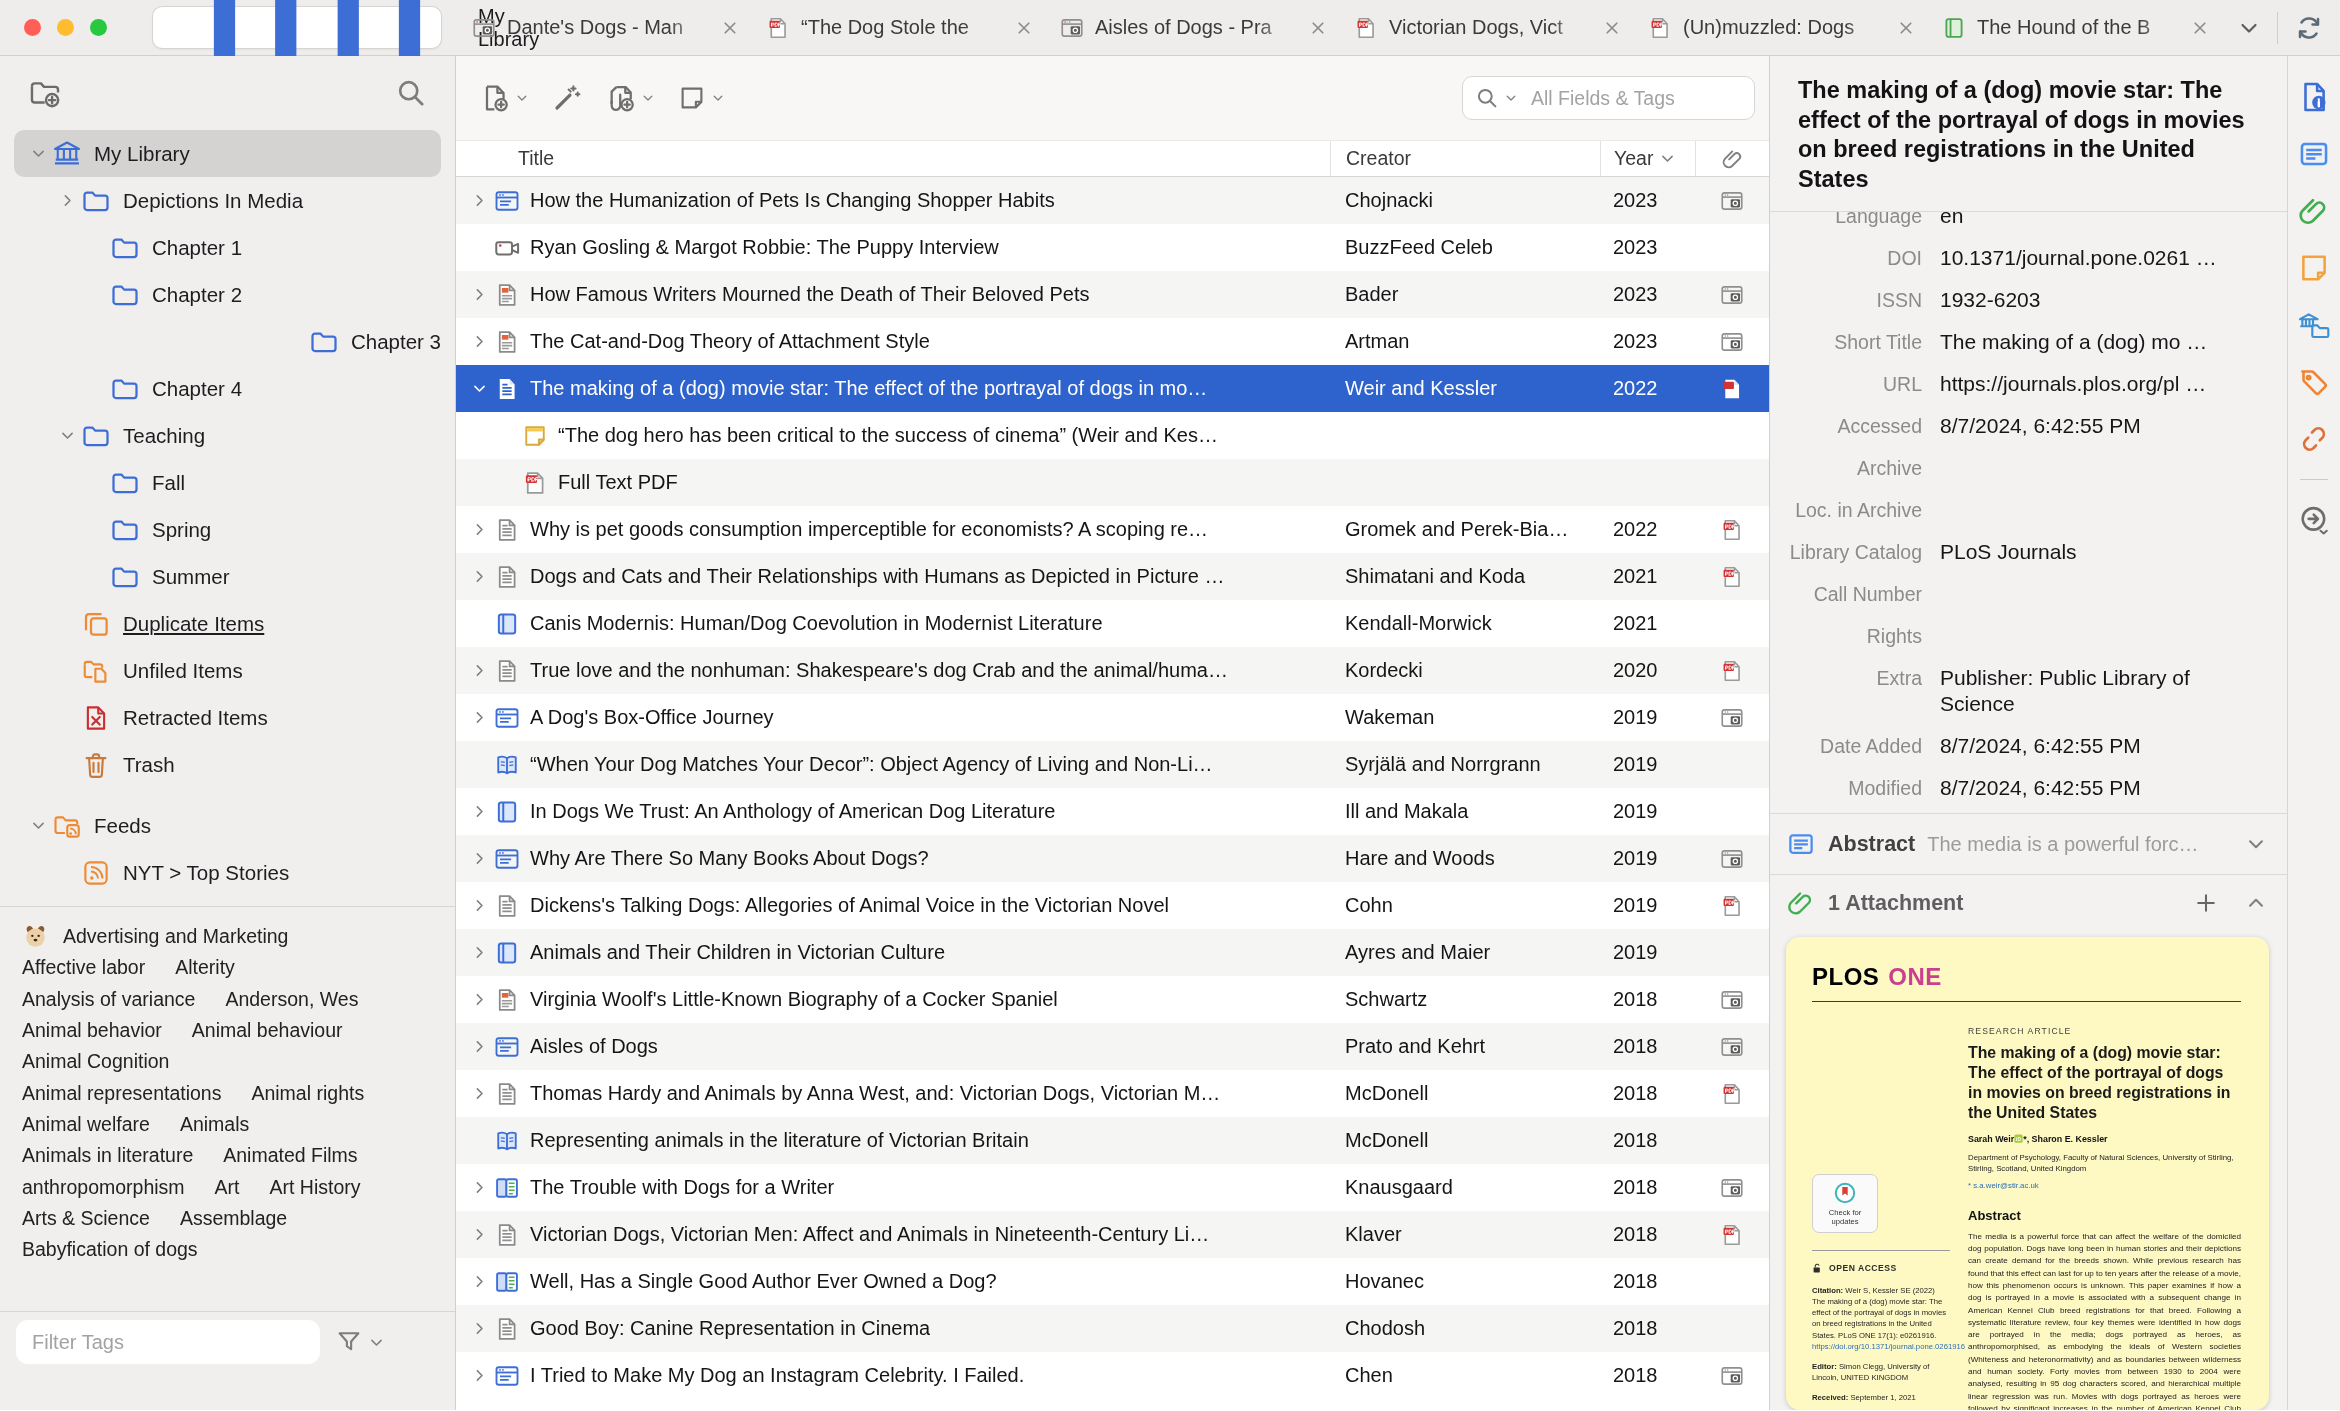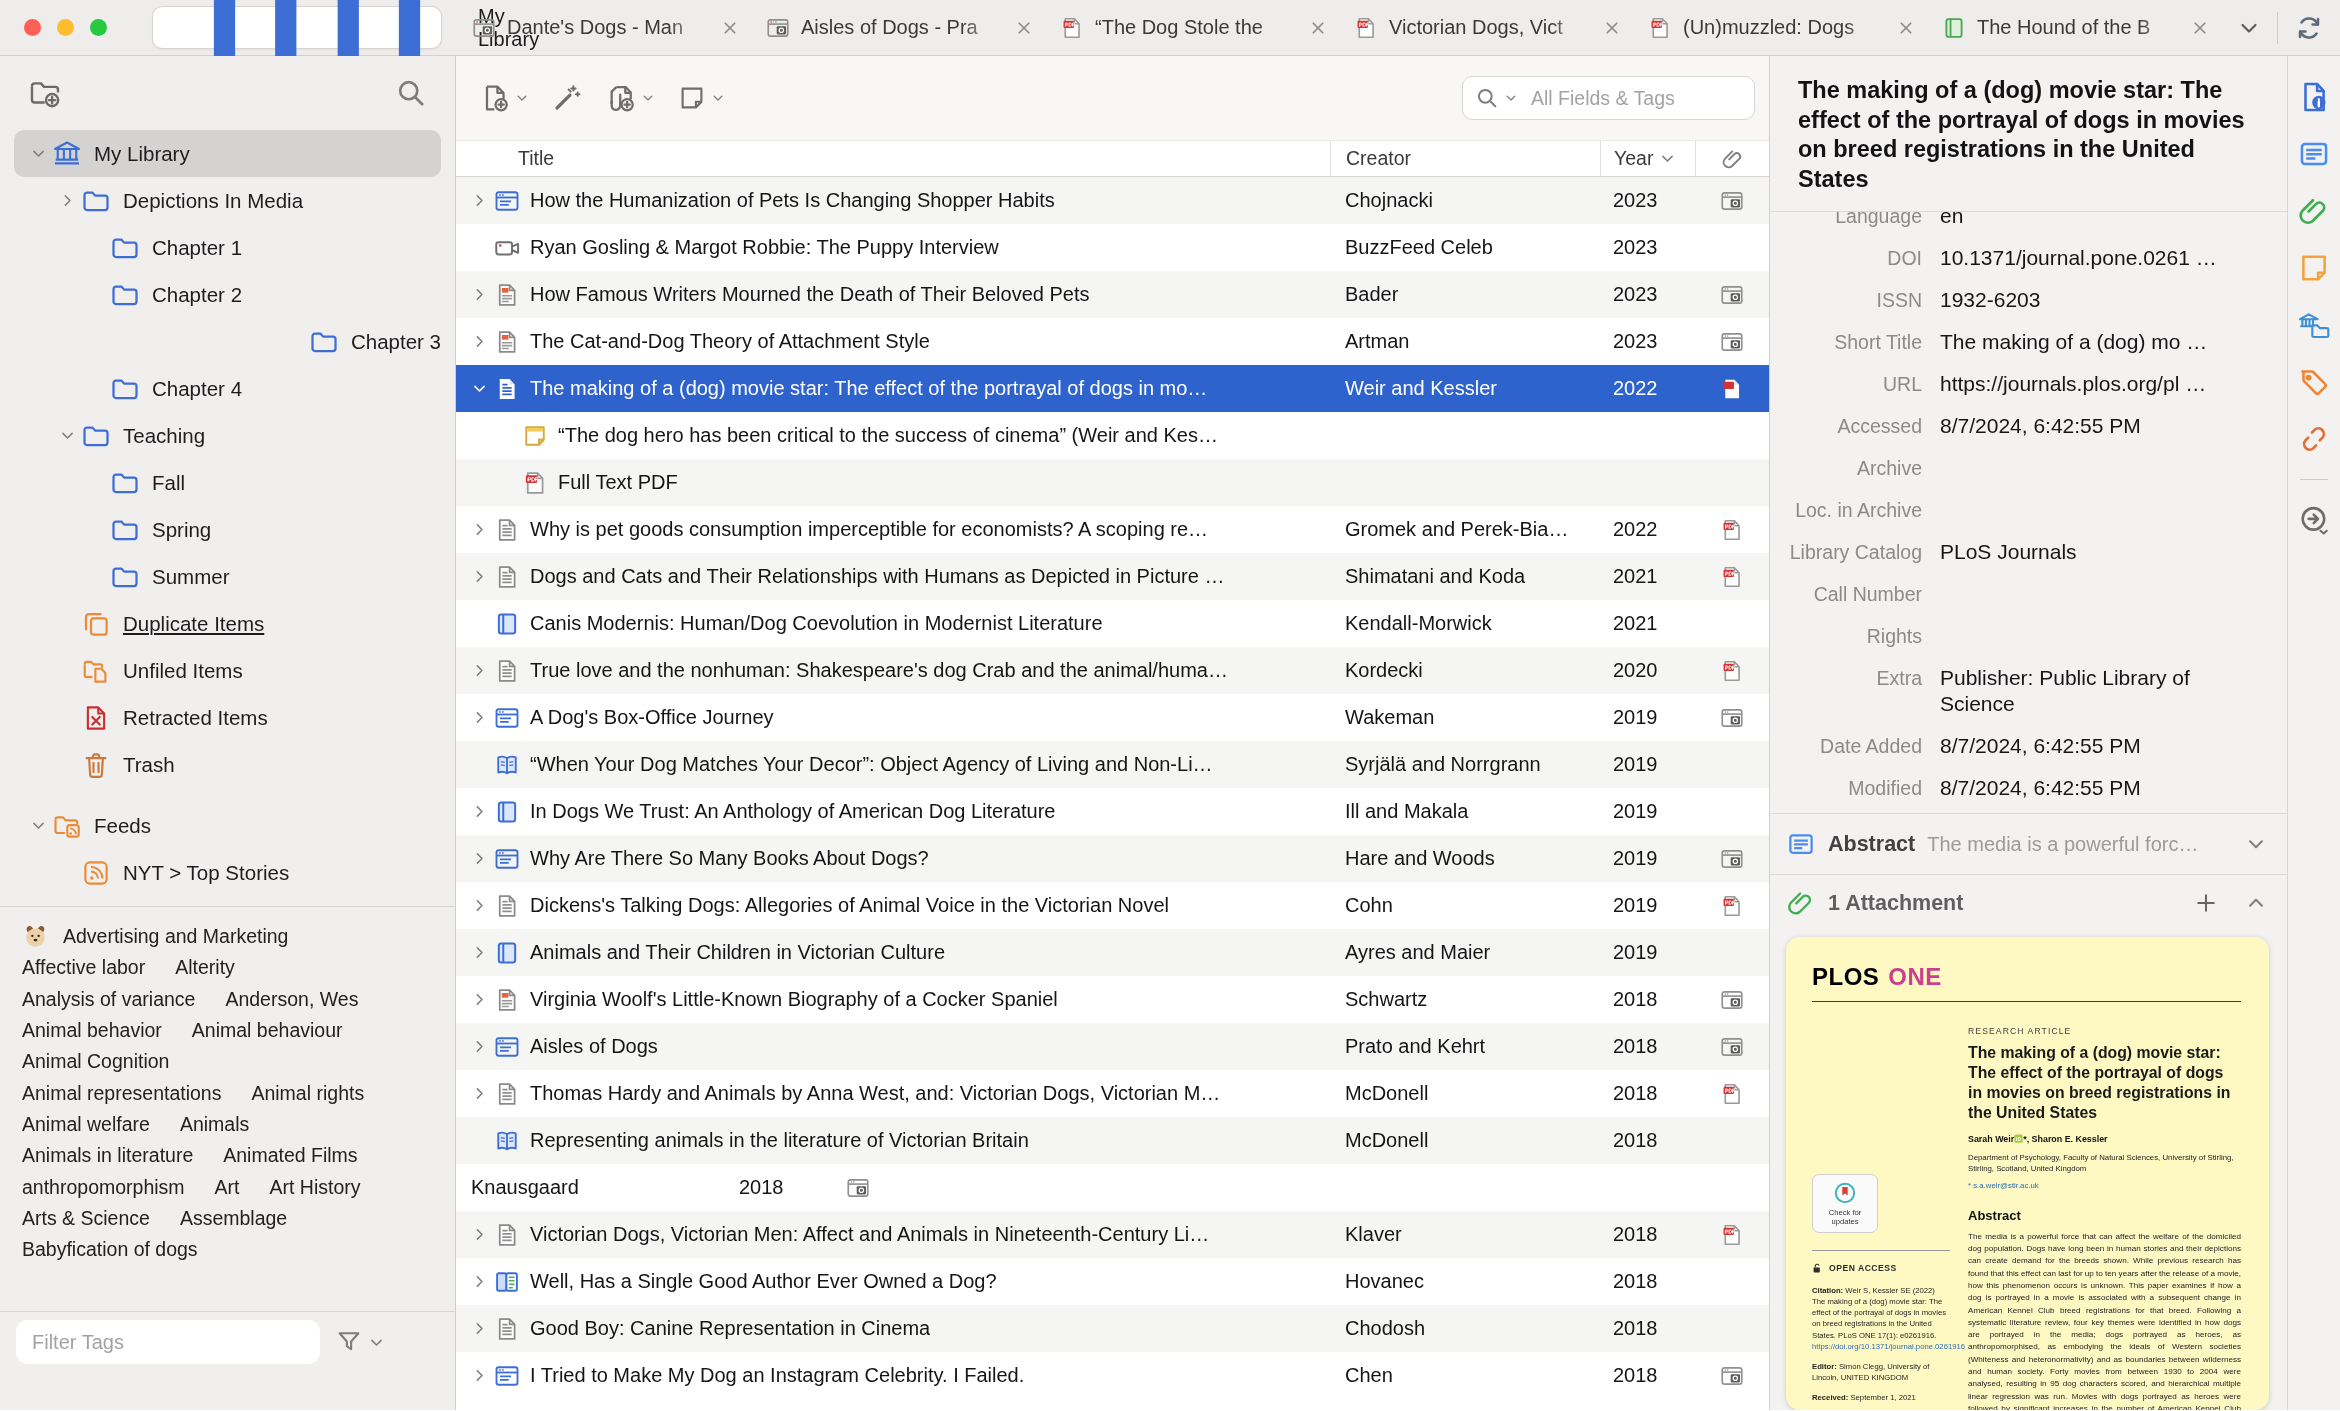--- a/index.html
+++ b/index.html
@@ -149,48 +149,48 @@
           <span class="tlabel">Dante's Dogs - Man</span>
           <span class="ic i22">
             <svg viewBox="0 0 24 24" xmlns="http://www.w3.org/2000/svg">
               <path d="M6.8 6.8l10.4 10.4M17.2 6.8L6.8 17.2" stroke="#8a8a8a" stroke-width="1.8" stroke-linecap="round"></path>
             </svg>
           </span>
         </div>
         <div class="tab">
           <span class="ic i26">
             <svg viewBox="0 0 24 24" xmlns="http://www.w3.org/2000/svg">
+              <path d="M5.8 3.5h8.4l4.3 4.6V20.5H5.8z" fill="#fff" stroke="#9a9a9a" stroke-width="1.5" stroke-linejoin="round"></path>
+              <path d="M14.2 3.5v4.6h4.3" fill="none" stroke="#9a9a9a" stroke-width="1.5" stroke-linejoin="round"></path>
+              <rect x="4.2" y="5.4" width="9.6" height="6.6" rx="1" fill="#d23434"></rect>
+              <path d="M6.1 10.4V7.4h1.2a.95.95 0 0 1 0 1.9H6.1M9.3 10.4V7.4h.9c.9 0 1.4.6 1.4 1.5s-.5 1.5-1.4 1.5zM12.6 10.4V7.4h1.8M12.6 9h1.4" stroke="#fff" stroke-width=".85" fill="none" stroke-linecap="round"></path>
+            </svg>
+          </span>
+          <span class="tlabel">“The Dog Stole the </span>
+          <span class="ic i22">
+            <svg viewBox="0 0 24 24" xmlns="http://www.w3.org/2000/svg">
+              <path d="M6.8 6.8l10.4 10.4M17.2 6.8L6.8 17.2" stroke="#8a8a8a" stroke-width="1.8" stroke-linecap="round"></path>
+            </svg>
+          </span>
+        </div>
+        <div class="tab">
+          <span class="ic i26">
+            <svg viewBox="0 0 24 24" xmlns="http://www.w3.org/2000/svg">
               <g fill="none" stroke="#8f8f8f" stroke-width="1.5">
                 <rect x="3" y="4.5" width="18" height="15" rx="2"></rect>
                 <path d="M3 8.4h18"></path>
                 <circle cx="5.6" cy="6.4" r=".7" fill="#d23434" stroke="none"></circle>
                 <circle cx="7.8" cy="6.4" r=".7" fill="#eead3b" stroke="none"></circle>
                 <circle cx="10" cy="6.4" r=".7" fill="#4fae54" stroke="none"></circle>
                 <rect x="10.8" y="10.3" width="8.6" height="7.6" rx="1" fill="#5b5b5b" stroke="none"></rect>
                 <circle cx="15.1" cy="14.1" r="2" fill="none" stroke="#fff" stroke-width="1.2"></circle>
               </g>
             </svg>
           </span>
           <span class="tlabel">Aisles of Dogs - Pra</span>
-          <span class="ic i22">
-            <svg viewBox="0 0 24 24" xmlns="http://www.w3.org/2000/svg">
-              <path d="M6.8 6.8l10.4 10.4M17.2 6.8L6.8 17.2" stroke="#8a8a8a" stroke-width="1.8" stroke-linecap="round"></path>
-            </svg>
-          </span>
-        </div>
-        <div class="tab">
-          <span class="ic i26">
-            <svg viewBox="0 0 24 24" xmlns="http://www.w3.org/2000/svg">
-              <path d="M5.8 3.5h8.4l4.3 4.6V20.5H5.8z" fill="#fff" stroke="#9a9a9a" stroke-width="1.5" stroke-linejoin="round"></path>
-              <path d="M14.2 3.5v4.6h4.3" fill="none" stroke="#9a9a9a" stroke-width="1.5" stroke-linejoin="round"></path>
-              <rect x="4.2" y="5.4" width="9.6" height="6.6" rx="1" fill="#d23434"></rect>
-              <path d="M6.1 10.4V7.4h1.2a.95.95 0 0 1 0 1.9H6.1M9.3 10.4V7.4h.9c.9 0 1.4.6 1.4 1.5s-.5 1.5-1.4 1.5zM12.6 10.4V7.4h1.8M12.6 9h1.4" stroke="#fff" stroke-width=".85" fill="none" stroke-linecap="round"></path>
-            </svg>
-          </span>
-          <span class="tlabel">“The Dog Stole the </span>
           <span class="ic i22">
             <svg viewBox="0 0 24 24" xmlns="http://www.w3.org/2000/svg">
               <path d="M6.8 6.8l10.4 10.4M17.2 6.8L6.8 17.2" stroke="#8a8a8a" stroke-width="1.8" stroke-linecap="round"></path>
             </svg>
           </span>
         </div>
         <div class="tab">
           <span class="ic i26">
             <svg viewBox="0 0 24 24" xmlns="http://www.w3.org/2000/svg">
               <path d="M5.8 3.5h8.4l4.3 4.6V20.5H5.8z" fill="#fff" stroke="#9a9a9a" stroke-width="1.5" stroke-linejoin="round"></path>
@@ -1254,20 +1254,39 @@
                   </g>
                 </svg>
               </span>
               <span class="rtitle">Representing animals in the literature of Victorian Britain</span>
             </div>
             <div class="cell-creator">McDonell</div>
             <div class="cell-year">2018</div>
             <div class="cell-att"></div>
           </div>
           <div class="row">
+            <div class="cell-title">
+              <span class="chevbox">
+                <span class="ic i17">
+                  <svg viewBox="0 0 24 24" xmlns="http://www.w3.org/2000/svg">
+                    <path d="M9 5.5l6.5 6.5L9 18.5" fill="none" stroke="#7f7f7f" stroke-width="2.2" stroke-linecap="round" stroke-linejoin="round"></path>
+                  </svg>
+                </span>
+              </span>
+              <span class="ic rticon">
+                <svg viewBox="0 0 24 24" xmlns="http://www.w3.org/2000/svg">
+                  <g stroke-linejoin="round">
+                    <rect x="3.5" y="4.5" width="8" height="15" rx="1.5" fill="#cfdef8" stroke="#3d6ed6" stroke-width="1.6"></rect>
+                    <rect x="11.5" y="4.5" width="9" height="15" rx="1.5" fill="#fff" stroke="#3d6ed6" stroke-width="1.6"></rect>
+                    <path d="M13.5 8h5M13.5 11h5M13.5 14h5M13.5 17h3.5" stroke="#4fae54" stroke-width="1.3"></path>
+                  </g>
+                </svg>
+              </span>
+              <span class="rtitle">The Trouble with Dogs for a Writer</span>
+            </div>
             <div class="cell-creator">Knausgaard</div>
             <div class="cell-year">2018</div>
             <div class="cell-att">
               <span class="ic ">
                 <svg viewBox="0 0 24 24" xmlns="http://www.w3.org/2000/svg">
                   <g fill="none" stroke="#8f8f8f" stroke-width="1.5">
                     <rect x="3" y="4.5" width="18" height="15" rx="2"></rect>
                     <path d="M3 8.4h18"></path>
                     <circle cx="5.8" cy="6.4" r=".65" fill="#8f8f8f" stroke="none"></circle>
                     <circle cx="8" cy="6.4" r=".65" fill="#8f8f8f" stroke="none"></circle>

